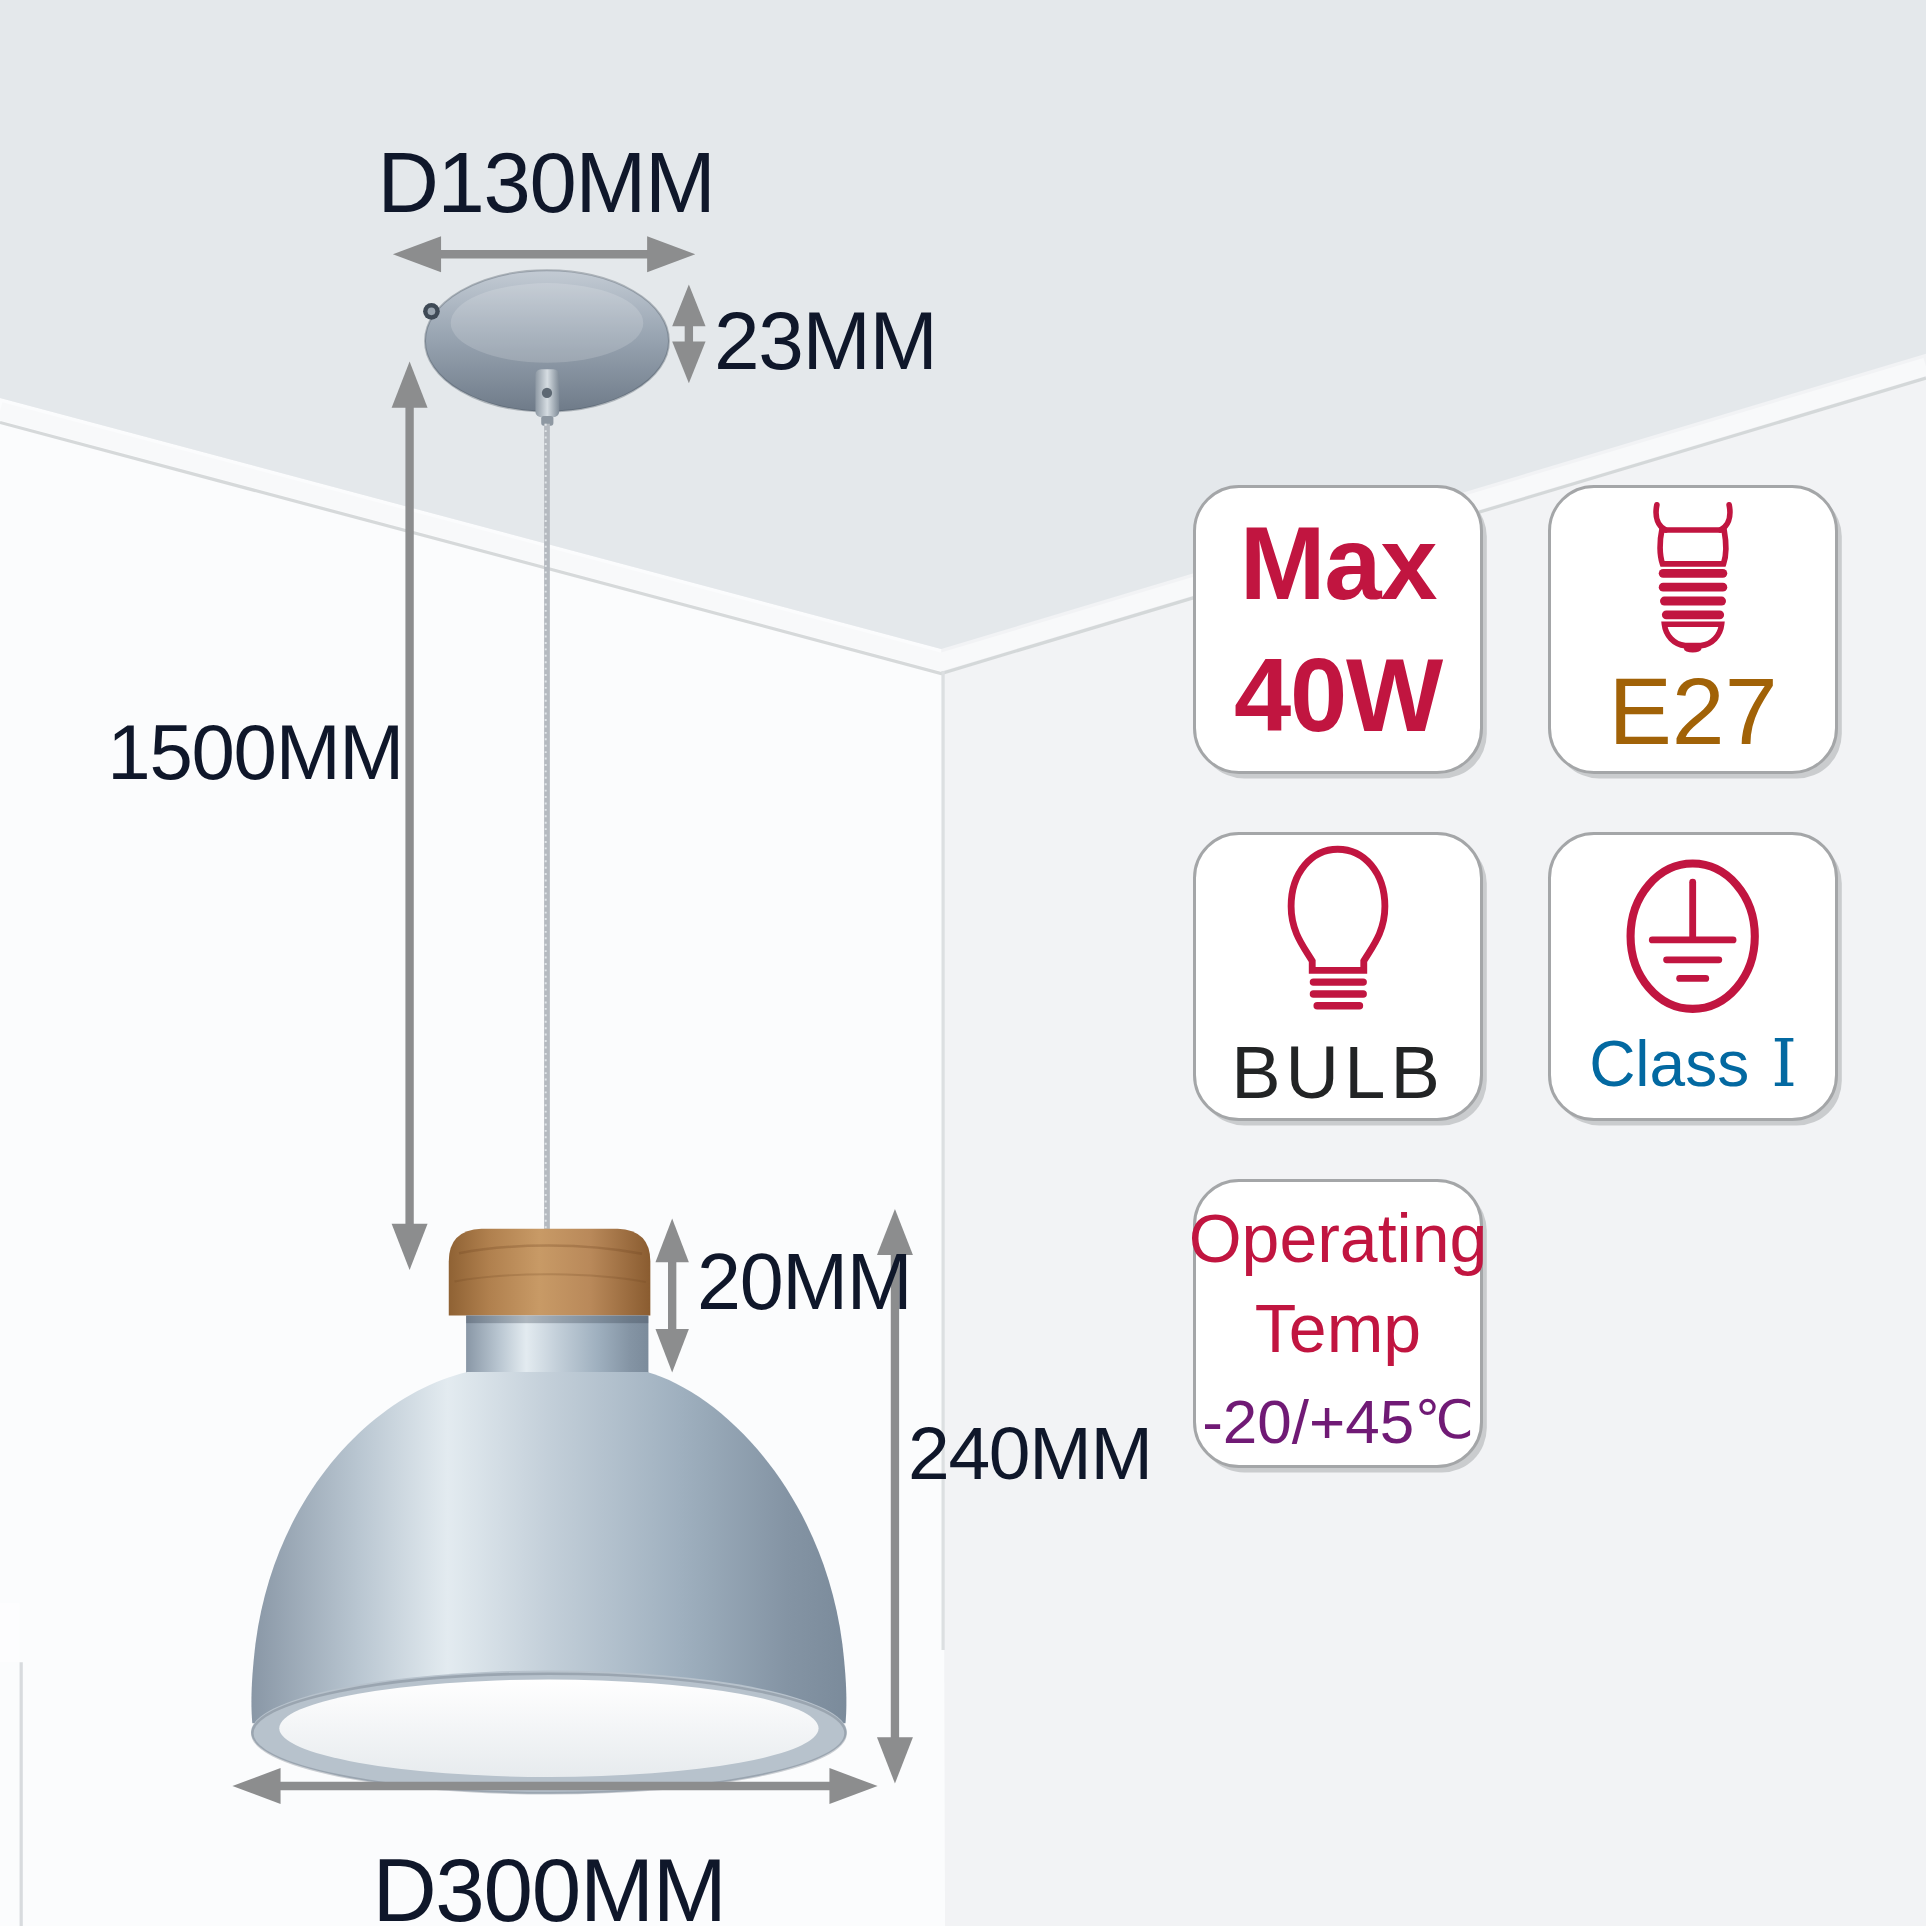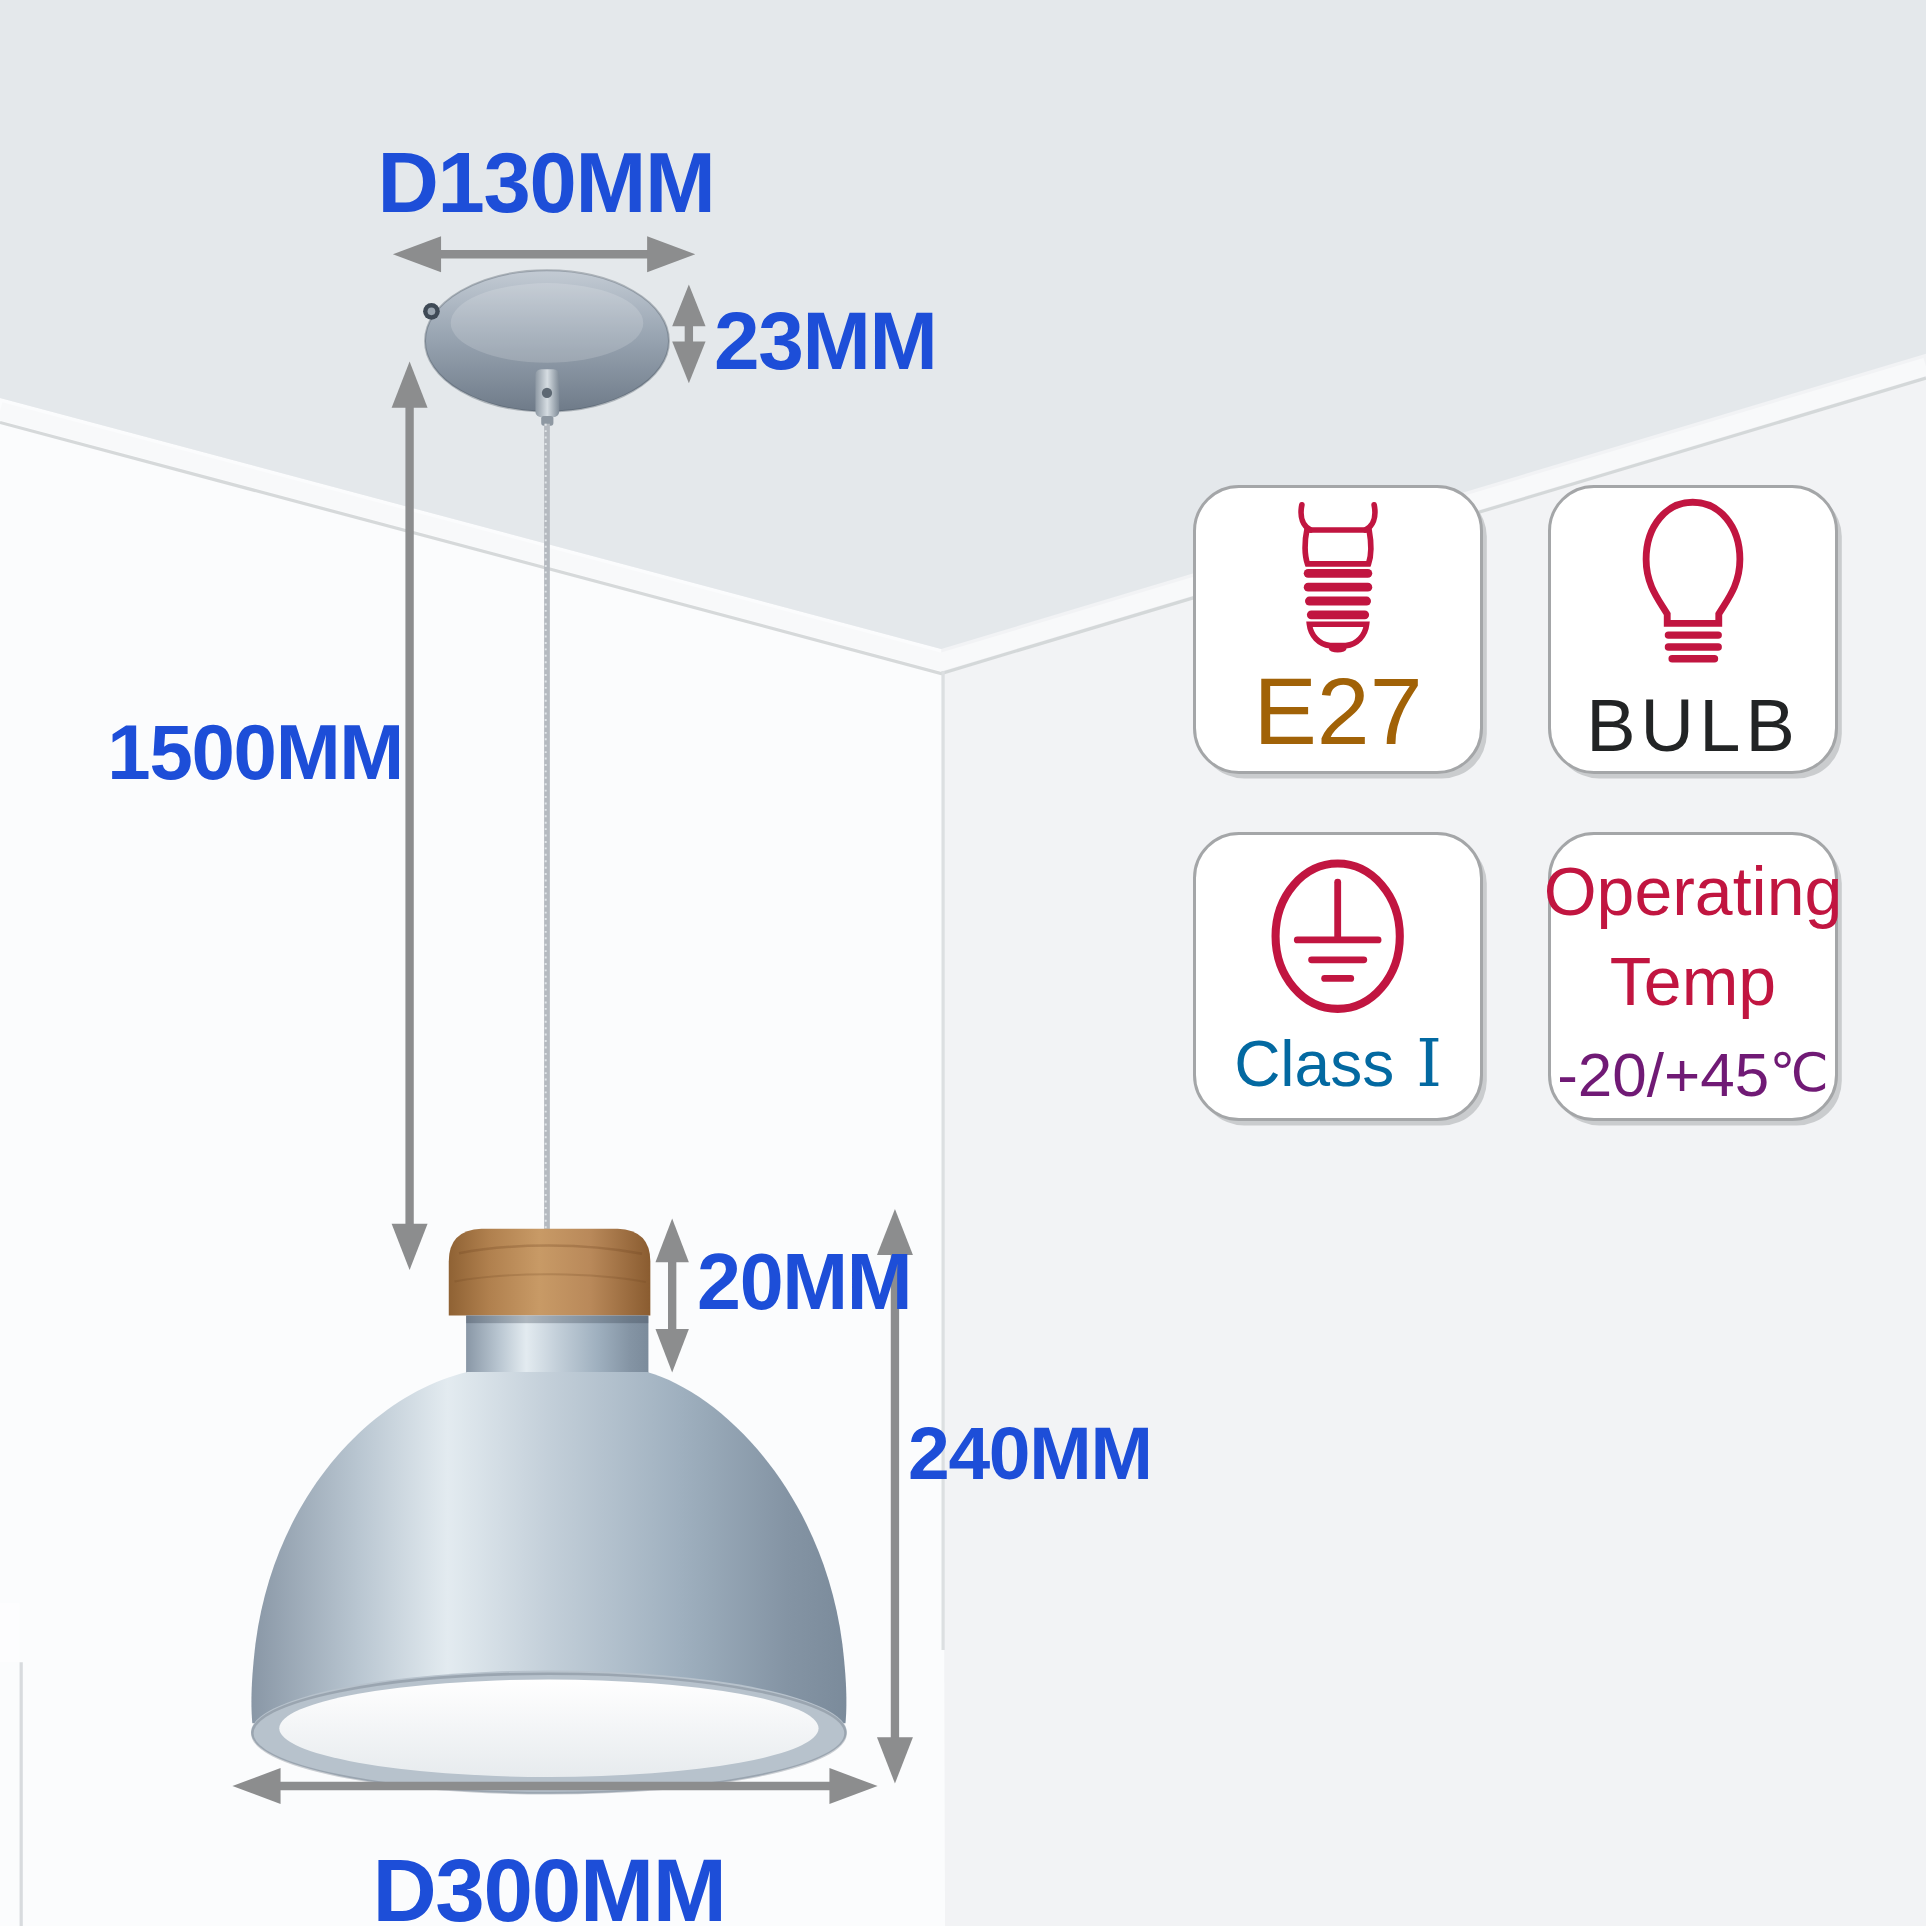--- a/index.html
+++ b/index.html
@@ -1,20 +1,20 @@
 <!DOCTYPE html>
 <html style="font-size:10.3px"><head>
 <meta charset="utf-8">
 <style>
   html,body{margin:0;padding:0;background:#f2f3f5;}
   body{font-family:"Liberation Sans","DejaVu Sans",sans-serif;}
   .stage{position:relative;width:1926px;height:1926px;overflow:hidden;background:#f2f3f5;}
   .scene{position:absolute;left:0;top:0;}
   
-  .dim-label{position:absolute;color:#1d4ed8;font-weight:bold;letter-spacing:-1.3px;white-space:nowrap;line-height:1;}
+  .dim-label{position:absolute;color:#0f172a;font-weight:normal;letter-spacing:-1.3px;white-space:nowrap;line-height:1;}
   .lbl-d130{left:334px;top:140px;width:424px;text-align:center;font-size:85px;}
   .lbl-23{left:714px;top:300px;font-size:82px;}
   .lbl-1500{left:90px;top:713px;width:313px;text-align:right;font-size:78px;}
   .lbl-20{left:697px;top:1242px;font-size:79px;}
   .lbl-240{left:908px;top:1416px;font-size:75px;}
   .lbl-d300{left:350px;top:1846px;width:398px;text-align:center;font-size:89px;}
   
   .badges{position:absolute;left:1193px;top:485px;display:grid;
           grid-template-columns:290px 290px;grid-auto-rows:289px;column-gap:65px;row-gap:58px;}
   .badge{background:#ffffff;border:3.2px solid #a4a6a8;border-radius:46px;
@@ -154,20 +154,24 @@
 
   <div class="dim-label lbl-d130">D130MM</div>
   <div class="dim-label lbl-23">23MM</div>
   <div class="dim-label lbl-1500">1500MM</div>
   <div class="dim-label lbl-20">20MM</div>
   <div class="dim-label lbl-240">240MM</div>
   <div class="dim-label lbl-d300">D300MM</div>
 
   <div class="badges">
 
+    <div class="badge">
+      <div class="max-line">Max</div>
+      <div class="max-line">40W</div>
+    </div>
 
     <div class="badge">
       <svg width="110" height="153" viewBox="0 0 175 240">
         <g stroke="#c11540" stroke-width="9" fill="none" stroke-linecap="round">
           <path d="M30,6 C26,26 32,40 44,46"></path>
           <path d="M145,6 C149,26 143,40 131,46"></path>
           <path d="M38,46 L137,46 C141,68 141,86 136,100 L39,100 C34,86 34,64 38,46 Z"></path>
           <path d="M42,196 L133,196 C131,214 118,228 100,230 L75,230 C57,228 44,214 42,196 Z"></path>
         </g>
         <g fill="#c11540">

